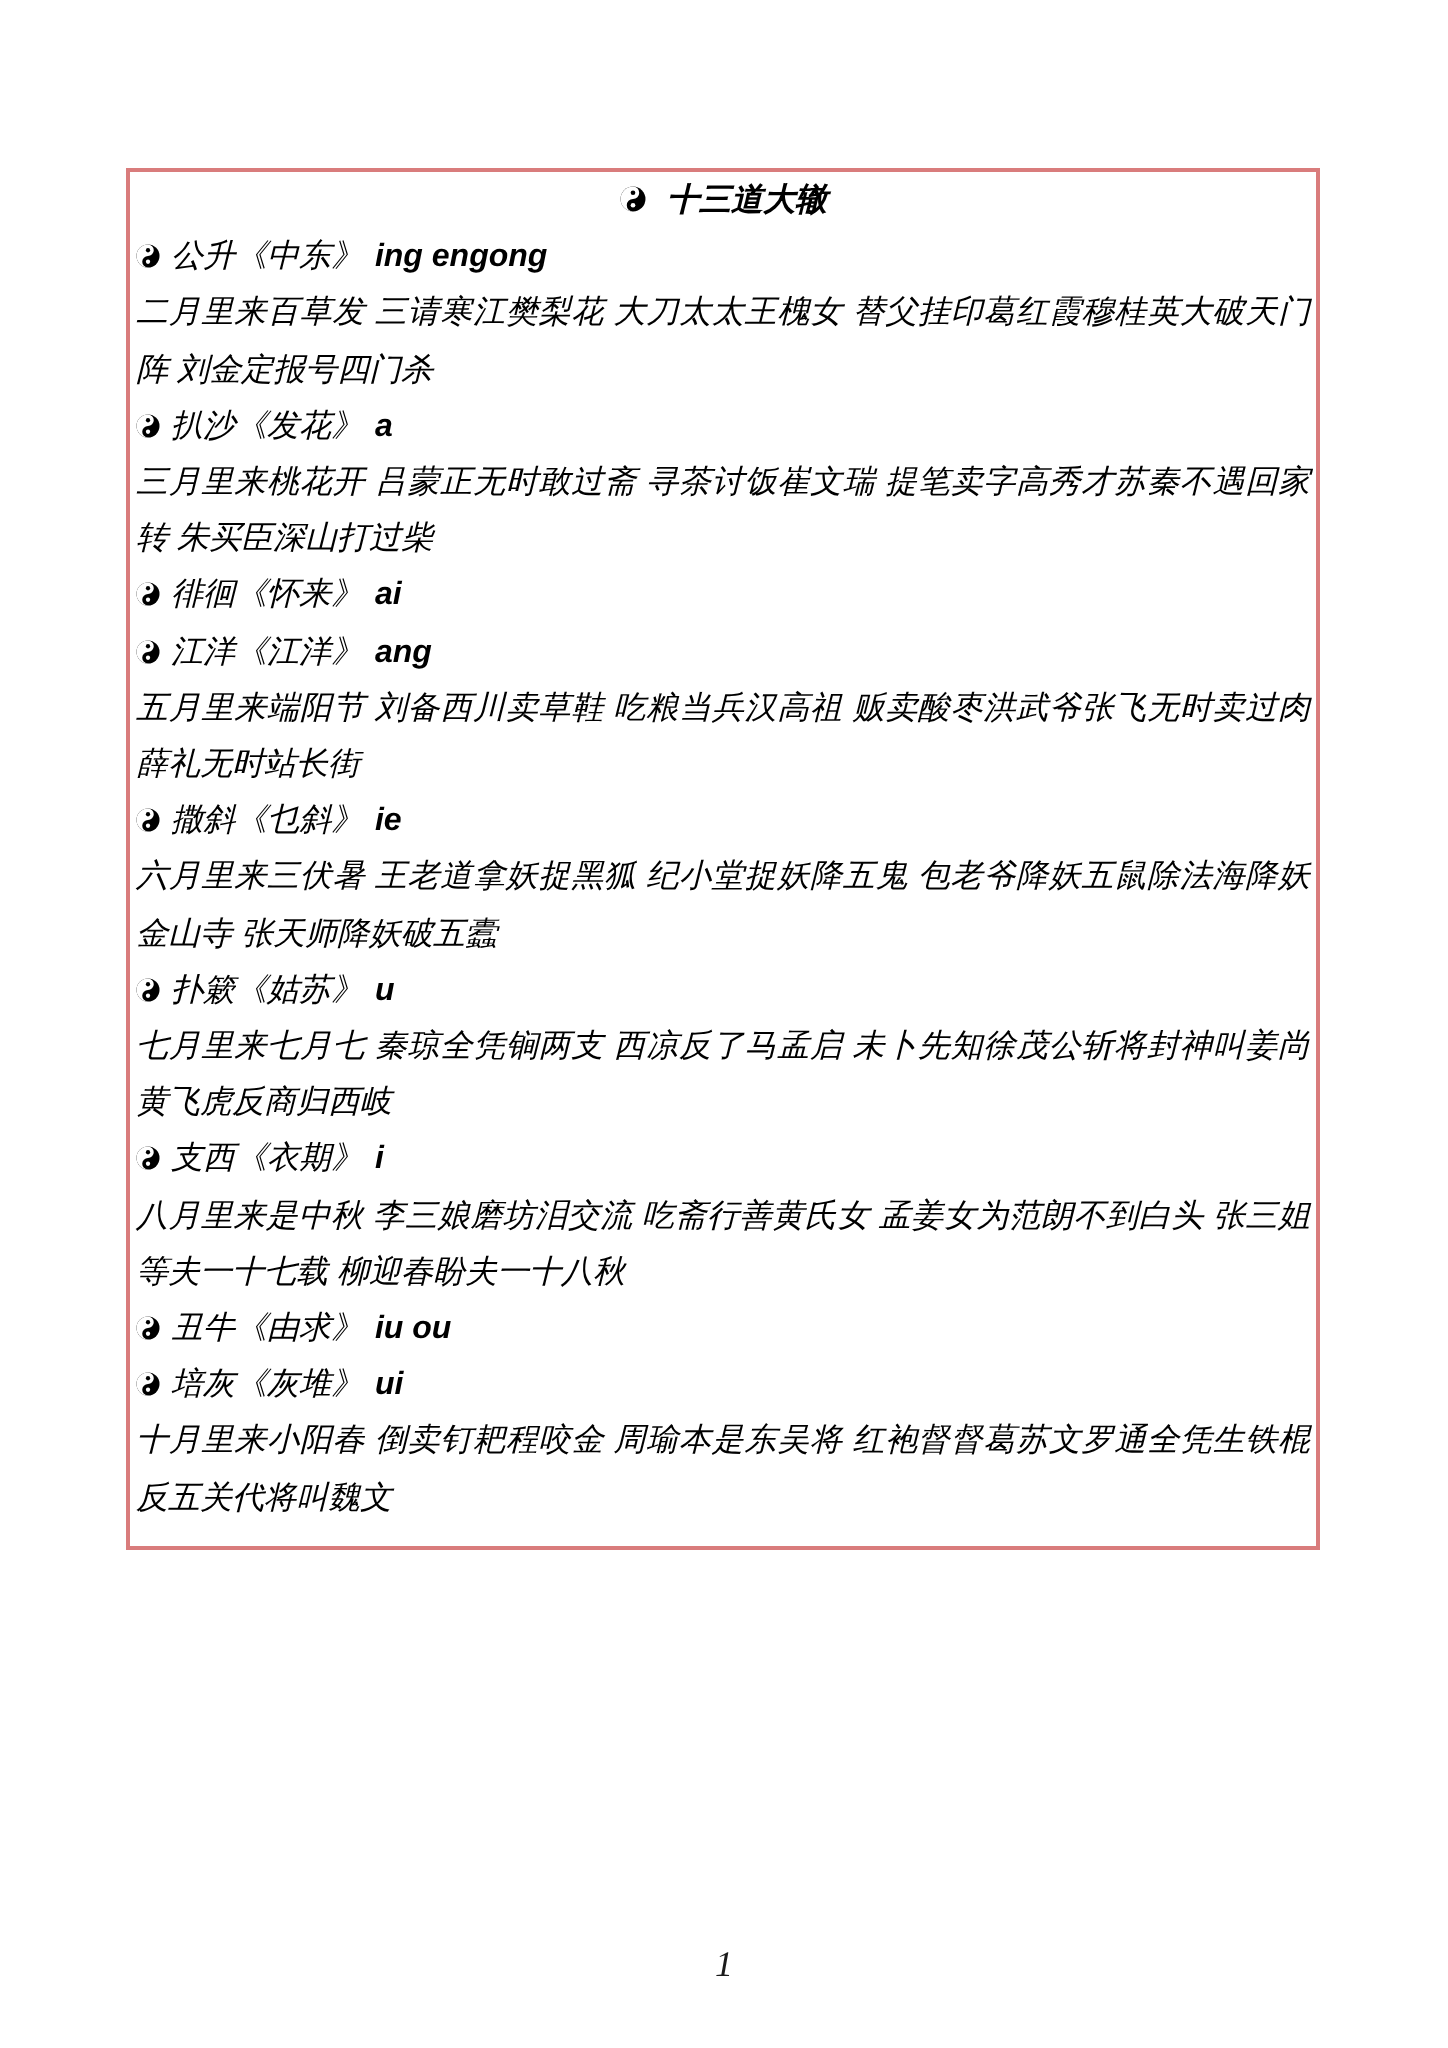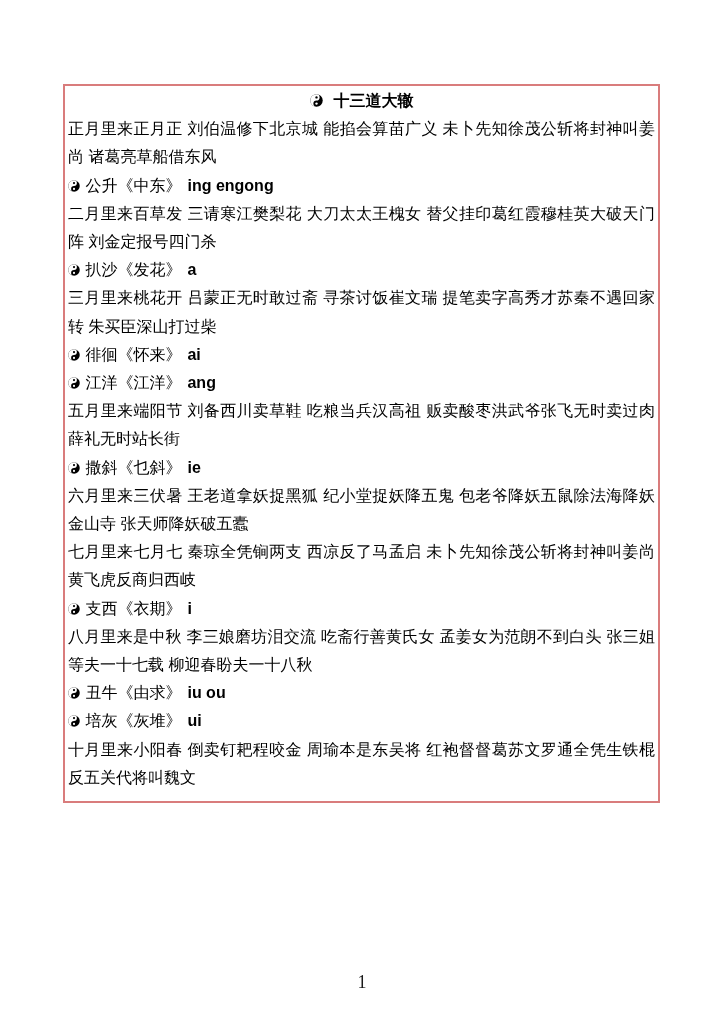--- a/index.html
+++ b/index.html
@@ -11,20 +11,21 @@
     width: 724px;
     height: 1024px;
     position: relative;
     font-family: "Liberation Sans", sans-serif;
     color: #000000;
   }
   .sheet {
     position: absolute;
     inset: 0;
     background: #ffffff;
+    font-style: italic;
   }
   .border-box {
     position: absolute;
     left: 63px;
     top: 84px;
     width: 597px;
     box-sizing: border-box;
     border: 2px solid #d97c7c;
     padding: 1px 3px 9px 3px;
     background: #ffffff;
@@ -85,21 +86,20 @@
     <div class="line title-line">
       <span class="yy-icon"><svg width="13" height="13" viewBox="0 0 100 100">
             <circle cx="50" cy="50" r="48" fill="#000000"></circle>
             <path d="M50 2 a24 24 0 0 1 0 48 a24 24 0 0 0 0 48 a48 48 0 0 1 0 -96 z" fill="#ffffff"></path>
             <circle cx="50" cy="26" r="9" fill="#000000"></circle>
             <circle cx="50" cy="74" r="9" fill="#ffffff"></circle>
           </svg></span><span>十三道大辙</span>
     </div>
 
     <div id="content-list">
-        <p class="line para"><span>正月里来正月正 刘伯温修下北京城 能掐会算苗广义 未卜先知徐茂公斩将封神叫姜尚 诸葛亮草船借东风</span></p>
         <p class="line rhyme">
   <span class="yy-icon"><svg width="12" height="12" viewBox="0 0 100 100">
               <circle cx="50" cy="50" r="48" fill="#000000"></circle>
               <path d="M50 2 a24 24 0 0 1 0 48 a24 24 0 0 0 0 48 a48 48 0 0 1 0 -96 z" fill="#ffffff"></path>
               <circle cx="50" cy="26" r="9" fill="#000000"></circle>
               <circle cx="50" cy="74" r="9" fill="#ffffff"></circle>
             </svg></span>
 <span>公升《中东》</span><span class="pinyin">ing engong</span></p>
         <p class="line para"><span>二月里来百草发 三请寒江樊梨花 大刀太太王槐女 替父挂印葛红霞穆桂英大破天门阵 刘金定报号四门杀</span></p>
         <p class="line rhyme">
@@ -130,20 +130,28 @@
         <p class="line para"><span>五月里来端阳节 刘备西川卖草鞋 吃粮当兵汉高祖 贩卖酸枣洪武爷张飞无时卖过肉 薛礼无时站长街</span></p>
         <p class="line rhyme">
   <span class="yy-icon"><svg width="12" height="12" viewBox="0 0 100 100">
               <circle cx="50" cy="50" r="48" fill="#000000"></circle>
               <path d="M50 2 a24 24 0 0 1 0 48 a24 24 0 0 0 0 48 a48 48 0 0 1 0 -96 z" fill="#ffffff"></path>
               <circle cx="50" cy="26" r="9" fill="#000000"></circle>
               <circle cx="50" cy="74" r="9" fill="#ffffff"></circle>
             </svg></span>
 <span>撒斜《乜斜》</span><span class="pinyin">ie</span></p>
         <p class="line para"><span>六月里来三伏暑 王老道拿妖捉黑狐 纪小堂捉妖降五鬼 包老爷降妖五鼠除法海降妖金山寺 张天师降妖破五蠹</span></p>
+        <p class="line rhyme">
+  <span class="yy-icon"><svg width="12" height="12" viewBox="0 0 100 100">
+              <circle cx="50" cy="50" r="48" fill="#000000"></circle>
+              <path d="M50 2 a24 24 0 0 1 0 48 a24 24 0 0 0 0 48 a48 48 0 0 1 0 -96 z" fill="#ffffff"></path>
+              <circle cx="50" cy="26" r="9" fill="#000000"></circle>
+              <circle cx="50" cy="74" r="9" fill="#ffffff"></circle>
+            </svg></span>
+<span>扑簌《姑苏》</span><span class="pinyin">u</span></p>
         <p class="line para"><span>七月里来七月七 秦琼全凭锏两支 西凉反了马孟启 未卜先知徐茂公斩将封神叫姜尚 黄飞虎反商归西岐</span></p>
         <p class="line rhyme">
   <span class="yy-icon"><svg width="12" height="12" viewBox="0 0 100 100">
               <circle cx="50" cy="50" r="48" fill="#000000"></circle>
               <path d="M50 2 a24 24 0 0 1 0 48 a24 24 0 0 0 0 48 a48 48 0 0 1 0 -96 z" fill="#ffffff"></path>
               <circle cx="50" cy="26" r="9" fill="#000000"></circle>
               <circle cx="50" cy="74" r="9" fill="#ffffff"></circle>
             </svg></span>
 <span>支西《衣期》</span><span class="pinyin">i</span></p>
         <p class="line para"><span>八月里来是中秋 李三娘磨坊泪交流 吃斋行善黄氏女 孟姜女为范朗不到白头 张三姐等夫一十七载 柳迎春盼夫一十八秋</span></p>

